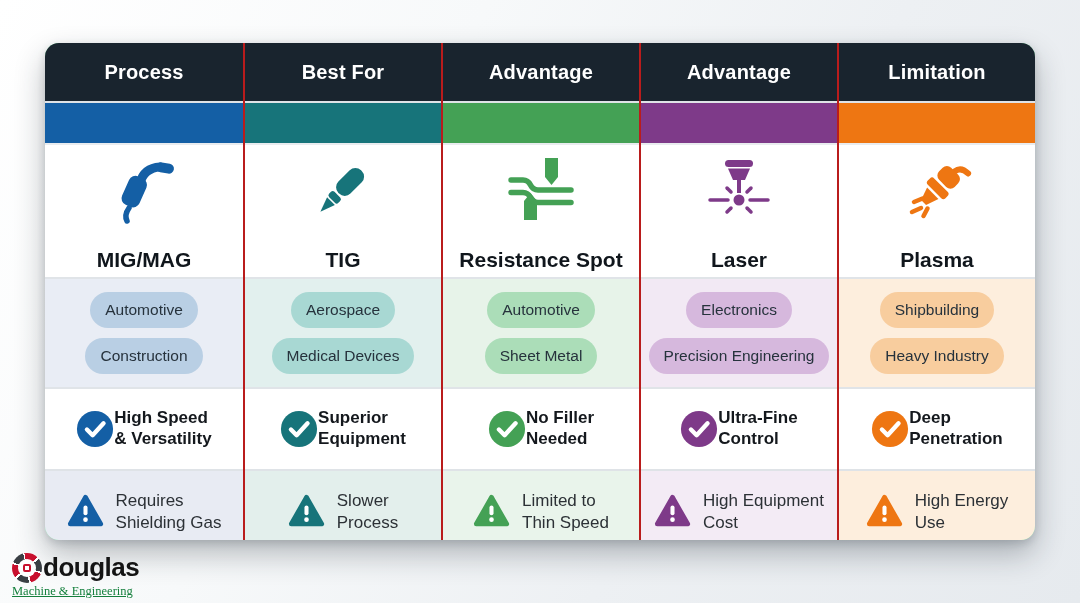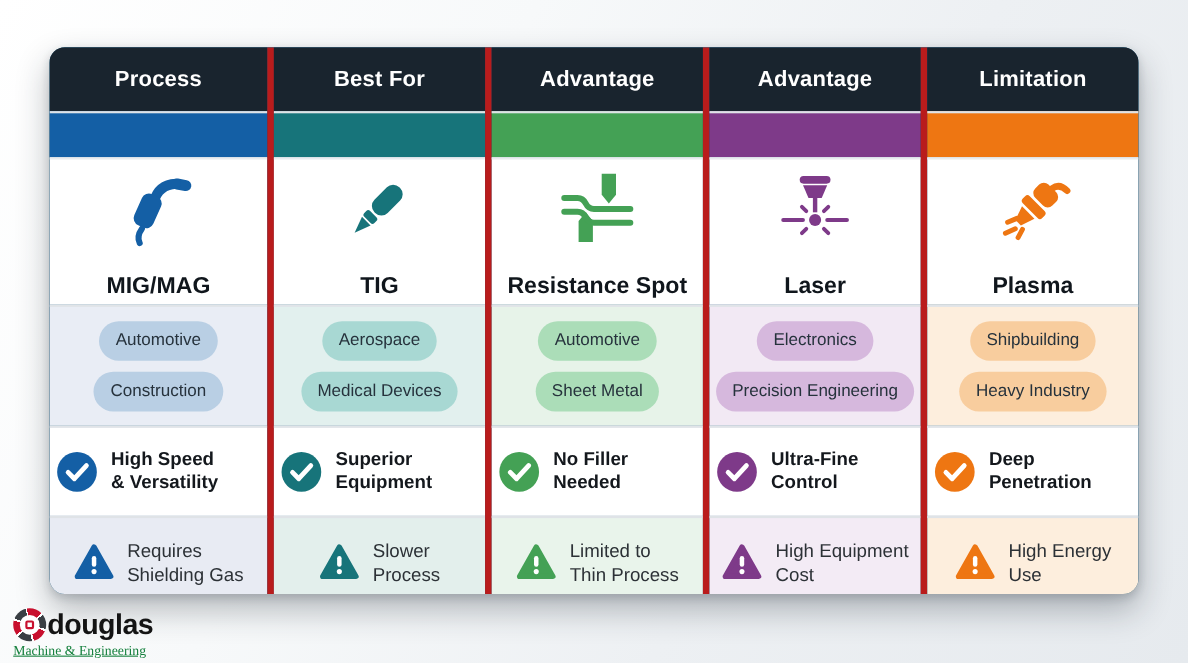--- a/index.html
+++ b/index.html
@@ -4,25 +4,25 @@
 <style>
   html,body{margin:0;padding:0;}
   body{
     width:1080px;height:603px;overflow:hidden;position:relative;
     font-family:"Liberation Sans",sans-serif;
     background:linear-gradient(118deg,#ffffff 0%,#f7f9fa 35%,#edf0f3 65%,#e6eaee 100%);
   }
   .table{
     position:absolute;left:45px;top:43px;width:990px;height:497px;
     display:grid;grid-template-columns:repeat(5,1fr);
-    border-radius:14px;overflow:hidden;background:#0c4a6e;
+    border-radius:14px;overflow:hidden;background:#86efac;
     box-shadow:0 14px 30px rgba(25,35,48,.30),0 3px 8px rgba(25,35,48,.16);
   }
   .col{display:flex;flex-direction:column;}
-  .col + .col{border-left:6px solid #b91c1c;}
+  .col + .col{border-left:2px solid #b91c1c;}
   .c0{--main:#145fa5;--tagbg:#e9edf5;--pill:#b9cfe4;--limbg:#e8ebf3;}
   .c1{--main:#17747a;--tagbg:#e2f0ee;--pill:#a8d8d3;--limbg:#e3efec;}
   .c2{--main:#44a155;--tagbg:#e7f3e9;--pill:#abddb8;--limbg:#e9f4eb;}
   .c3{--main:#7e3a89;--tagbg:#f2e9f4;--pill:#d6b8dd;--limbg:#f3ebf5;}
   .c4{--main:#ee7612;--tagbg:#fdeedd;--pill:#f8cd9e;--limbg:#fdeedd;}
   .cell{flex:0 0 auto;}
   .head{
     height:58px;background:#19242e;color:#fff;display:flex;align-items:center;justify-content:center;
     font-size:20px;font-weight:bold;letter-spacing:.2px;
   }
@@ -37,21 +37,21 @@
   .tags{
     height:108px;background:var(--tagbg);border-top:2px solid #e0e4e8;
     display:flex;flex-direction:column;align-items:center;justify-content:center;gap:10px;
   }
   .pill{
     background:var(--pill);color:#26323c;border-radius:999px;
     padding:9px 15px;font-size:15.5px;white-space:nowrap;
   }
   .adv{
     height:80px;background:#fff;border-top:2px solid #e0e4e8;
-    display:flex;align-items:center;justify-content:flex-start;gap:12px;padding:0 6px;
+    display:flex;align-items:center;justify-content:center;gap:0;padding:0 6px;
   }
   .adv .txt{font-size:17px;font-weight:bold;color:#14181d;line-height:1.22;}
   .lim{
     height:81px;background:var(--limbg);border-top:2px solid #dfe3e7;
     display:flex;align-items:center;justify-content:center;gap:12px;padding:0 6px;
   }
   .lim .txt{font-size:17px;color:#2c3136;line-height:1.24;}
   .txt span{display:block;}
   .chk{width:38px;height:38px;flex:0 0 auto;}
   .chk circle{fill:var(--main);}
@@ -203,21 +203,21 @@
         </div>
     </div>
     <div class="cell lim">
       <svg class="warn" viewBox="0 0 40 40">
           <path class="tri" d="M20 4.5 L36.5 33.5 H3.5 Z"></path>
           <rect x="17.8" y="13.5" width="4.4" height="10.5" rx="2.2"></rect>
           <circle cx="20" cy="28.8" r="2.5"></circle>
         </svg>
       <div class="txt">
           <span>Limited to</span>
-          <span>Thin Process</span>
+          <span>Thin Speed</span>
         </div>
     </div>
   </div>
 
   <div class="col c3">
     <div class="cell head">
         <span>Advantage</span>
       </div>
     <div class="cell bar"></div>
     <div class="cell process">

